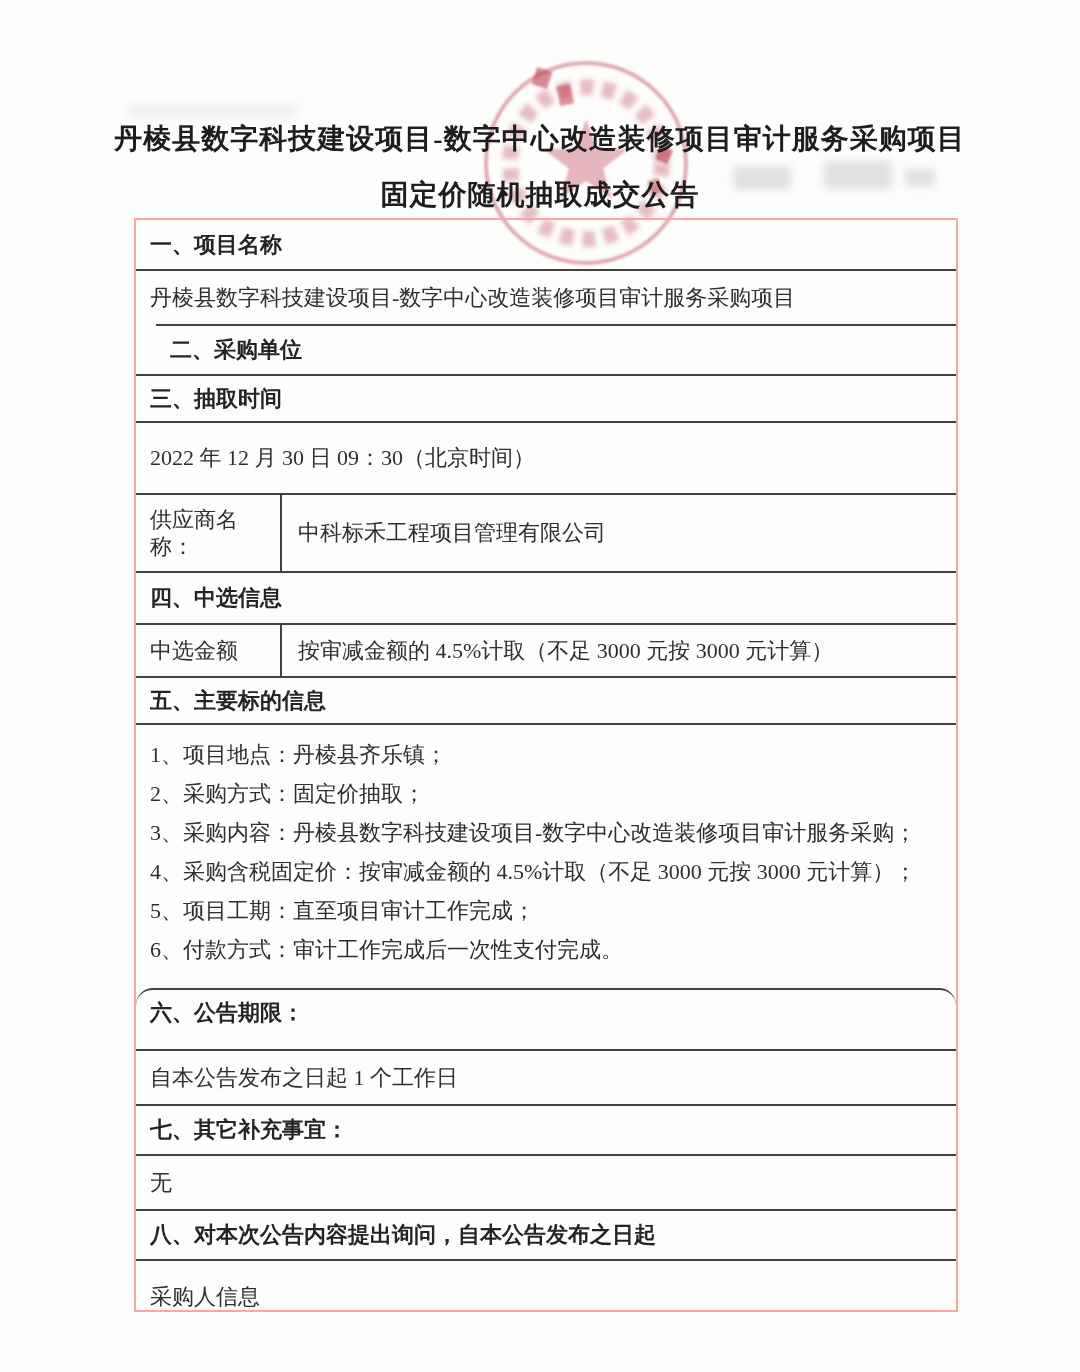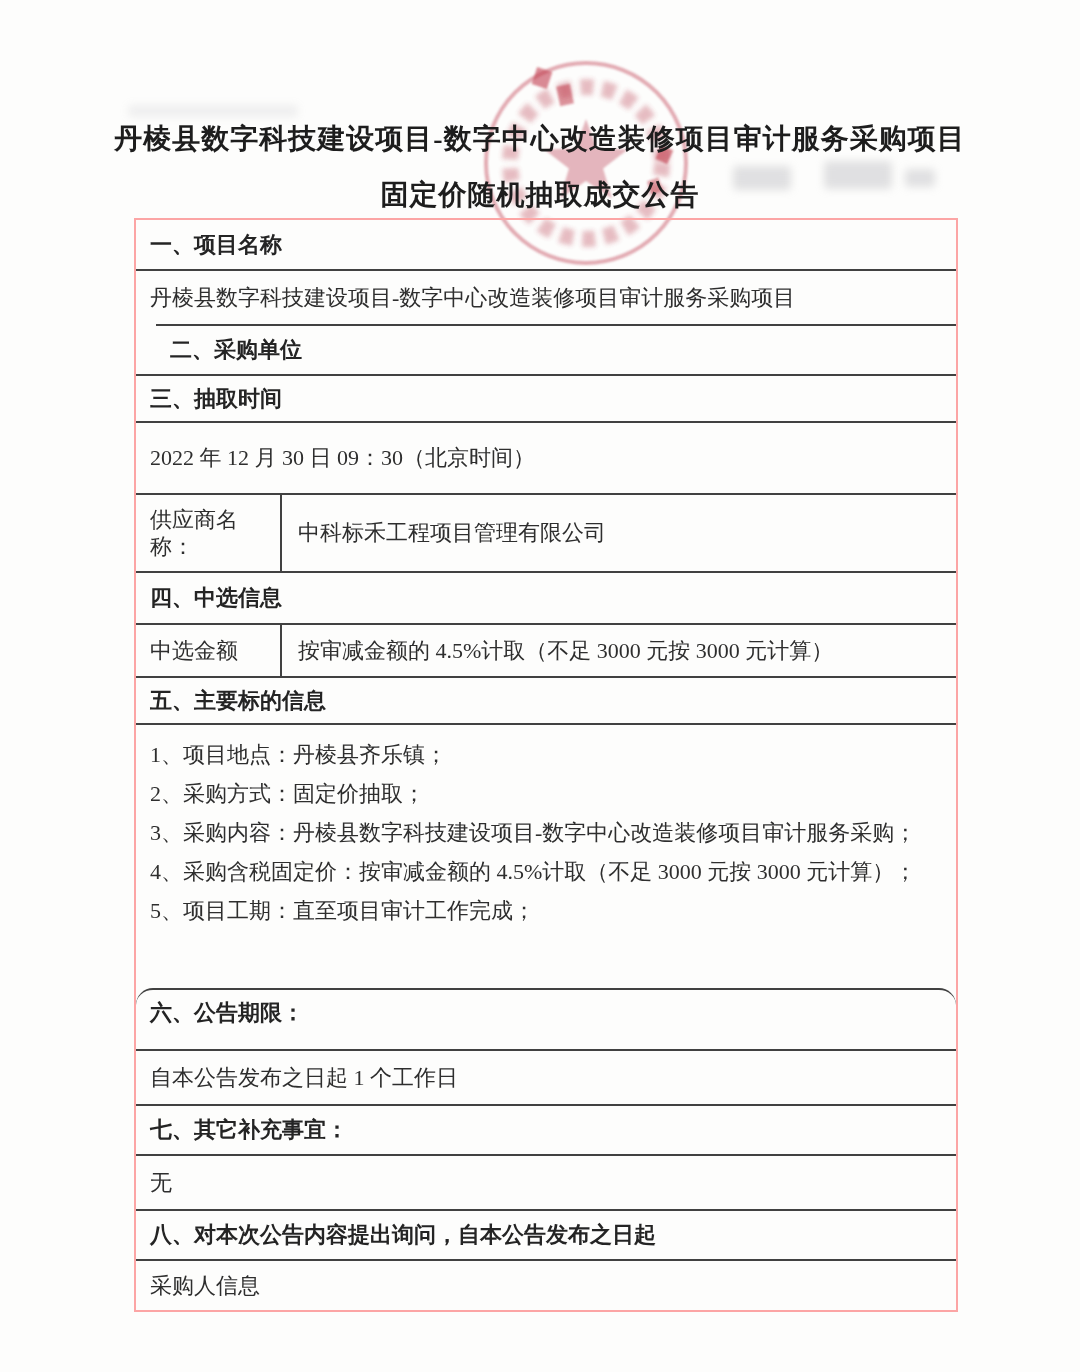--- a/index.html
+++ b/index.html
@@ -121,34 +121,35 @@
       </div>
       <div class="trow th" style="height: 47px;">
         <span>五、主要标的信息</span>
       </div>
       <div class="trow tlist" style="height: 265px;">
         <div class="li">1、项目地点：丹棱县齐乐镇；</div>
         <div class="li">2、采购方式：固定价抽取；</div>
         <div class="li">3、采购内容：丹棱县数字科技建设项目-数字中心改造装修项目审计服务采购；</div>
         <div class="li">4、采购含税固定价：按审减金额的 4.5%计取（不足 3000 元按 3000 元计算）；</div>
         <div class="li">5、项目工期：直至项目审计工作完成；</div>
+        <div class="li">6、付款方式：审计工作完成后一次性支付完成。</div>
       </div>
       <div class="trow th" style="height: 47px; border-radius: 17px;">
         <span>六、公告期限：</span>
       </div>
       <div class="trow tc" style="height: 55px; margin-top: 14px;">
         <span>自本公告发布之日起 1 个工作日</span>
       </div>
       <div class="trow th" style="height: 50px;">
         <span>七、其它补充事宜：</span>
       </div>
       <div class="trow tc" style="height: 55px;">
         <span>无</span>
       </div>
       <div class="trow th" style="height: 50px;">
         <span>八、对本次公告内容提出询问，自本公告发布之日起</span>
       </div>
-      <div class="trow tc" style="height: 51px;">
+      <div class="trow tc" style="height: 51px; align-items: flex-end;">
         <span>采购人信息</span>
       </div>
     </div>
 
 </div>
 
 </body></html>

